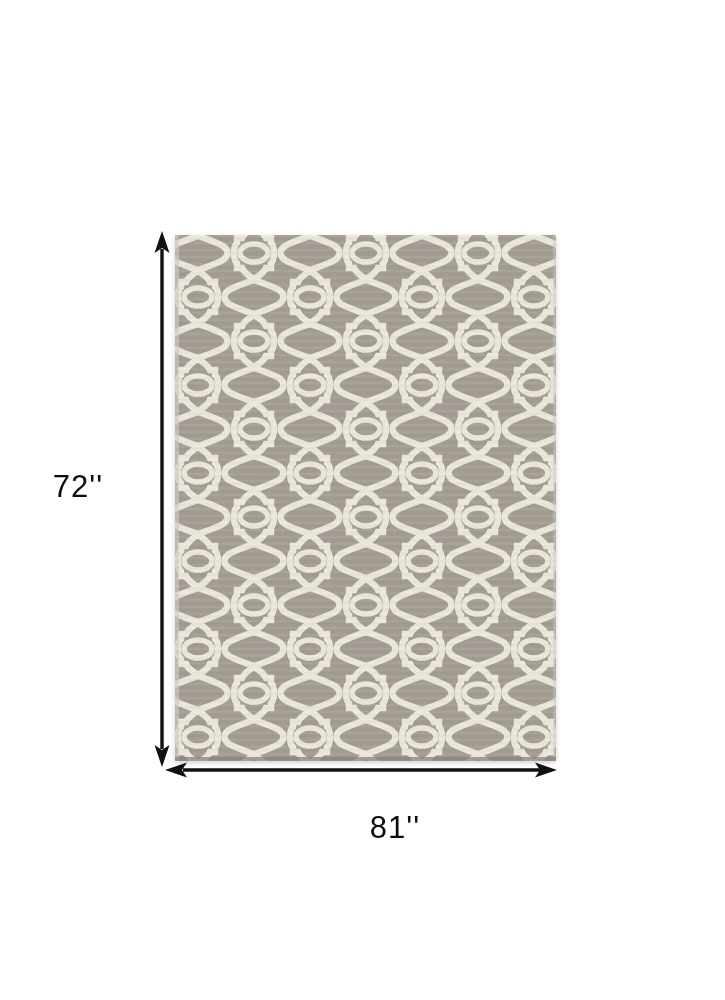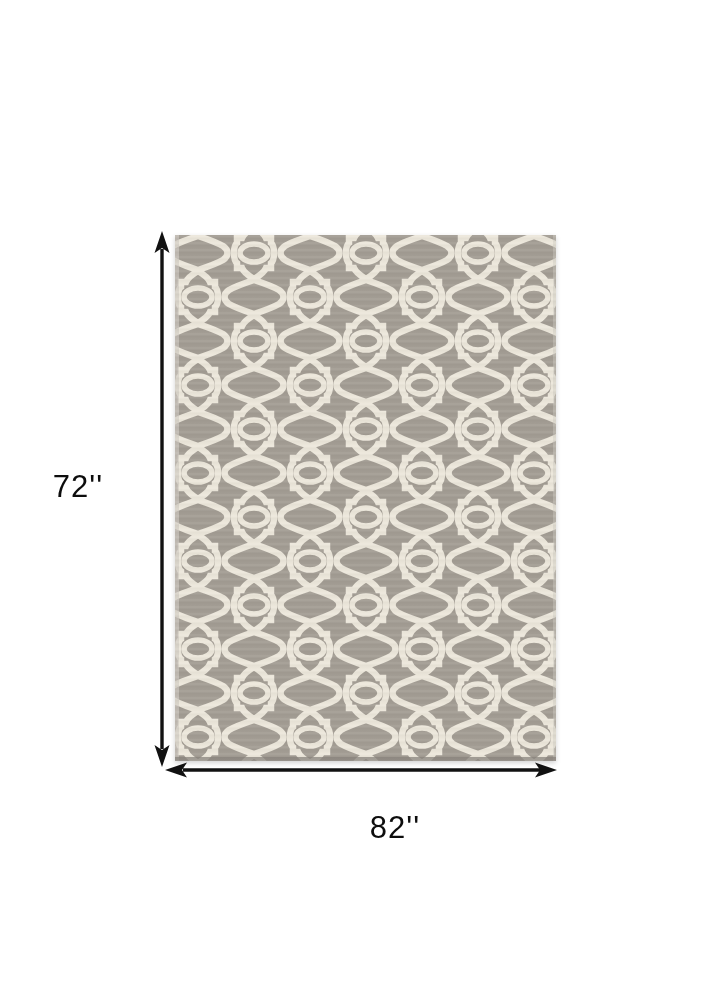--- a/index.html
+++ b/index.html
@@ -96,15 +96,15 @@
       <polygon class="arrow-head" points="162,767 154.5,745 162,750 169.5,745"></polygon>
     </g>
     <g>
       <line class="arrow-line" x1="183" y1="770" x2="540" y2="770"></line>
       <polygon class="arrow-head" points="165,770 187,762.5 182,770 187,777.5"></polygon>
       <polygon class="arrow-head" points="557,770 535,762.5 540,770 535,777.5"></polygon>
     </g>
   </svg>
 
   <div class="dim-label label-h">72''</div>
-  <div class="dim-label label-w">82''</div>
+  <div class="dim-label label-w">81''</div>
 
 </div>
 
 </body></html>

